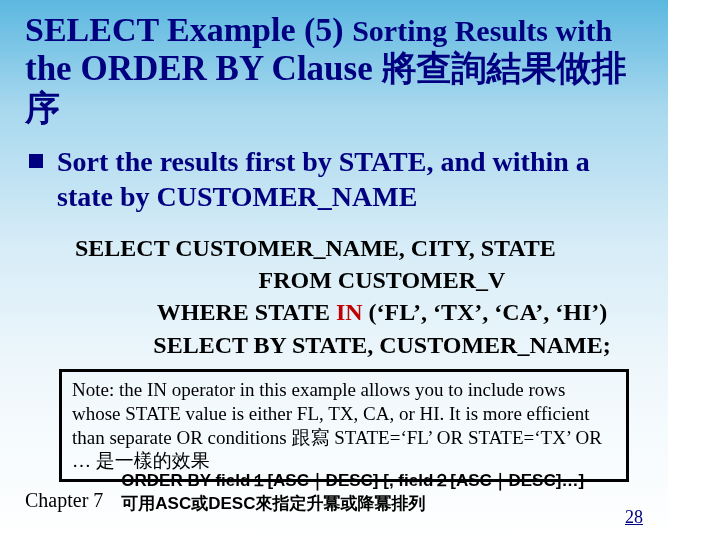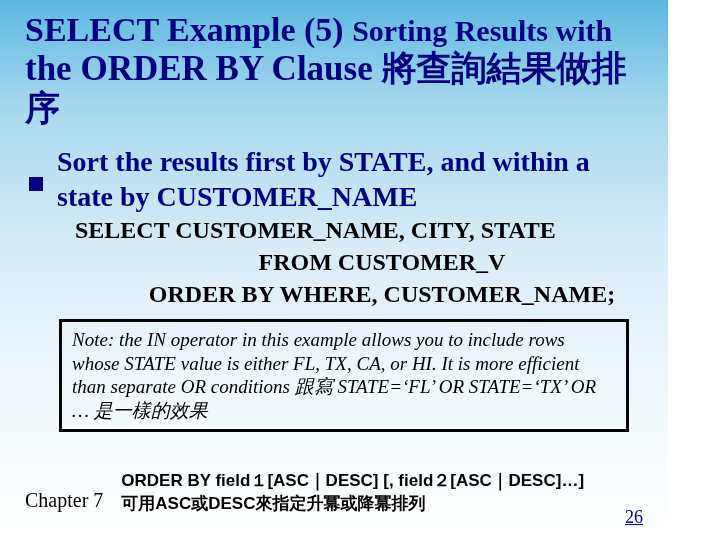--- a/index.html
+++ b/index.html
@@ -22,21 +22,22 @@
     color: #000080;
     font-weight: bold;
     line-height: 1.15;
     margin: 0 0 14px 0;
   }
   .title .line1a { font-size: 34px; }
   .title .line1b { font-size: 30px; }
   .title .line2 { font-size: 35px; }
   .bullet-row {
     display: flex;
-    align-items: center;
+    align-items: flex-start;
+    margin-bottom: 18px;
     padding-left: 4px;
     font-family: Liberation Serif, serif;
   }
   .bullet-marker {
     width: 14px;
     height: 14px;
     background: #000080;
     margin-top: 10px;
     margin-right: 14px;
     flex-shrink: 0;
@@ -64,21 +65,20 @@
   }
   .note-box {
     border: 3px solid #000;
     background: transparent;
     margin: 0 14px 0 34px;
     padding: 6px 10px 6px 10px;
     font-size: 19px;
     line-height: 1.25;
     font-weight: normal;
     color: #000;
-    font-style: italic;
   }
   .footer-row {
     position: absolute;
     left: 25px;
     right: 25px;
     bottom: 18px;
     display: flex;
     align-items: flex-end;
   }
   .chapter {
@@ -119,28 +119,29 @@
   </div>
 
   <div class="bullet-row">
     <div class="bullet-marker"></div>
     <div class="bullet-text">Sort the results first by STATE, and within a state by CUSTOMER_NAME</div>
   </div>
 
   <div class="code-block">
     <div>SELECT CUSTOMER_NAME, CITY, STATE</div>
     <div class="indent">FROM CUSTOMER_V</div>
-    <div class="indent">ORDER BY WHERE, CUSTOMER_NAME;</div>
+    <div class="indent"><span>WHERE STATE </span><span class="kw-in">IN</span><span> (‘FL’, ‘TX’, ‘CA’, ‘HI’)</span></div>
+    <div class="indent">SELECT BY STATE, CUSTOMER_NAME;</div>
   </div>
 
   <div class="note-box">Note: the IN operator in this example allows you to include rows whose STATE value is either FL, TX, CA, or HI. It is more efficient than separate OR conditions 跟寫 STATE=‘FL’ OR STATE=‘TX’ OR … 是一樣的效果</div>
 
   <div class="footer-row">
     <div class="chapter">Chapter 7</div>
     <div class="syntax-block">
       <div>ORDER BY field１[ASC｜DESC] [, field２[ASC｜DESC]…]</div>
       <div>可用ASC或DESC來指定升冪或降冪排列</div>
     </div>
   </div>
 
-  <div class="page-num">26</div>
+  <div class="page-num">28</div>
 
 </div>
 
 </body></html>

